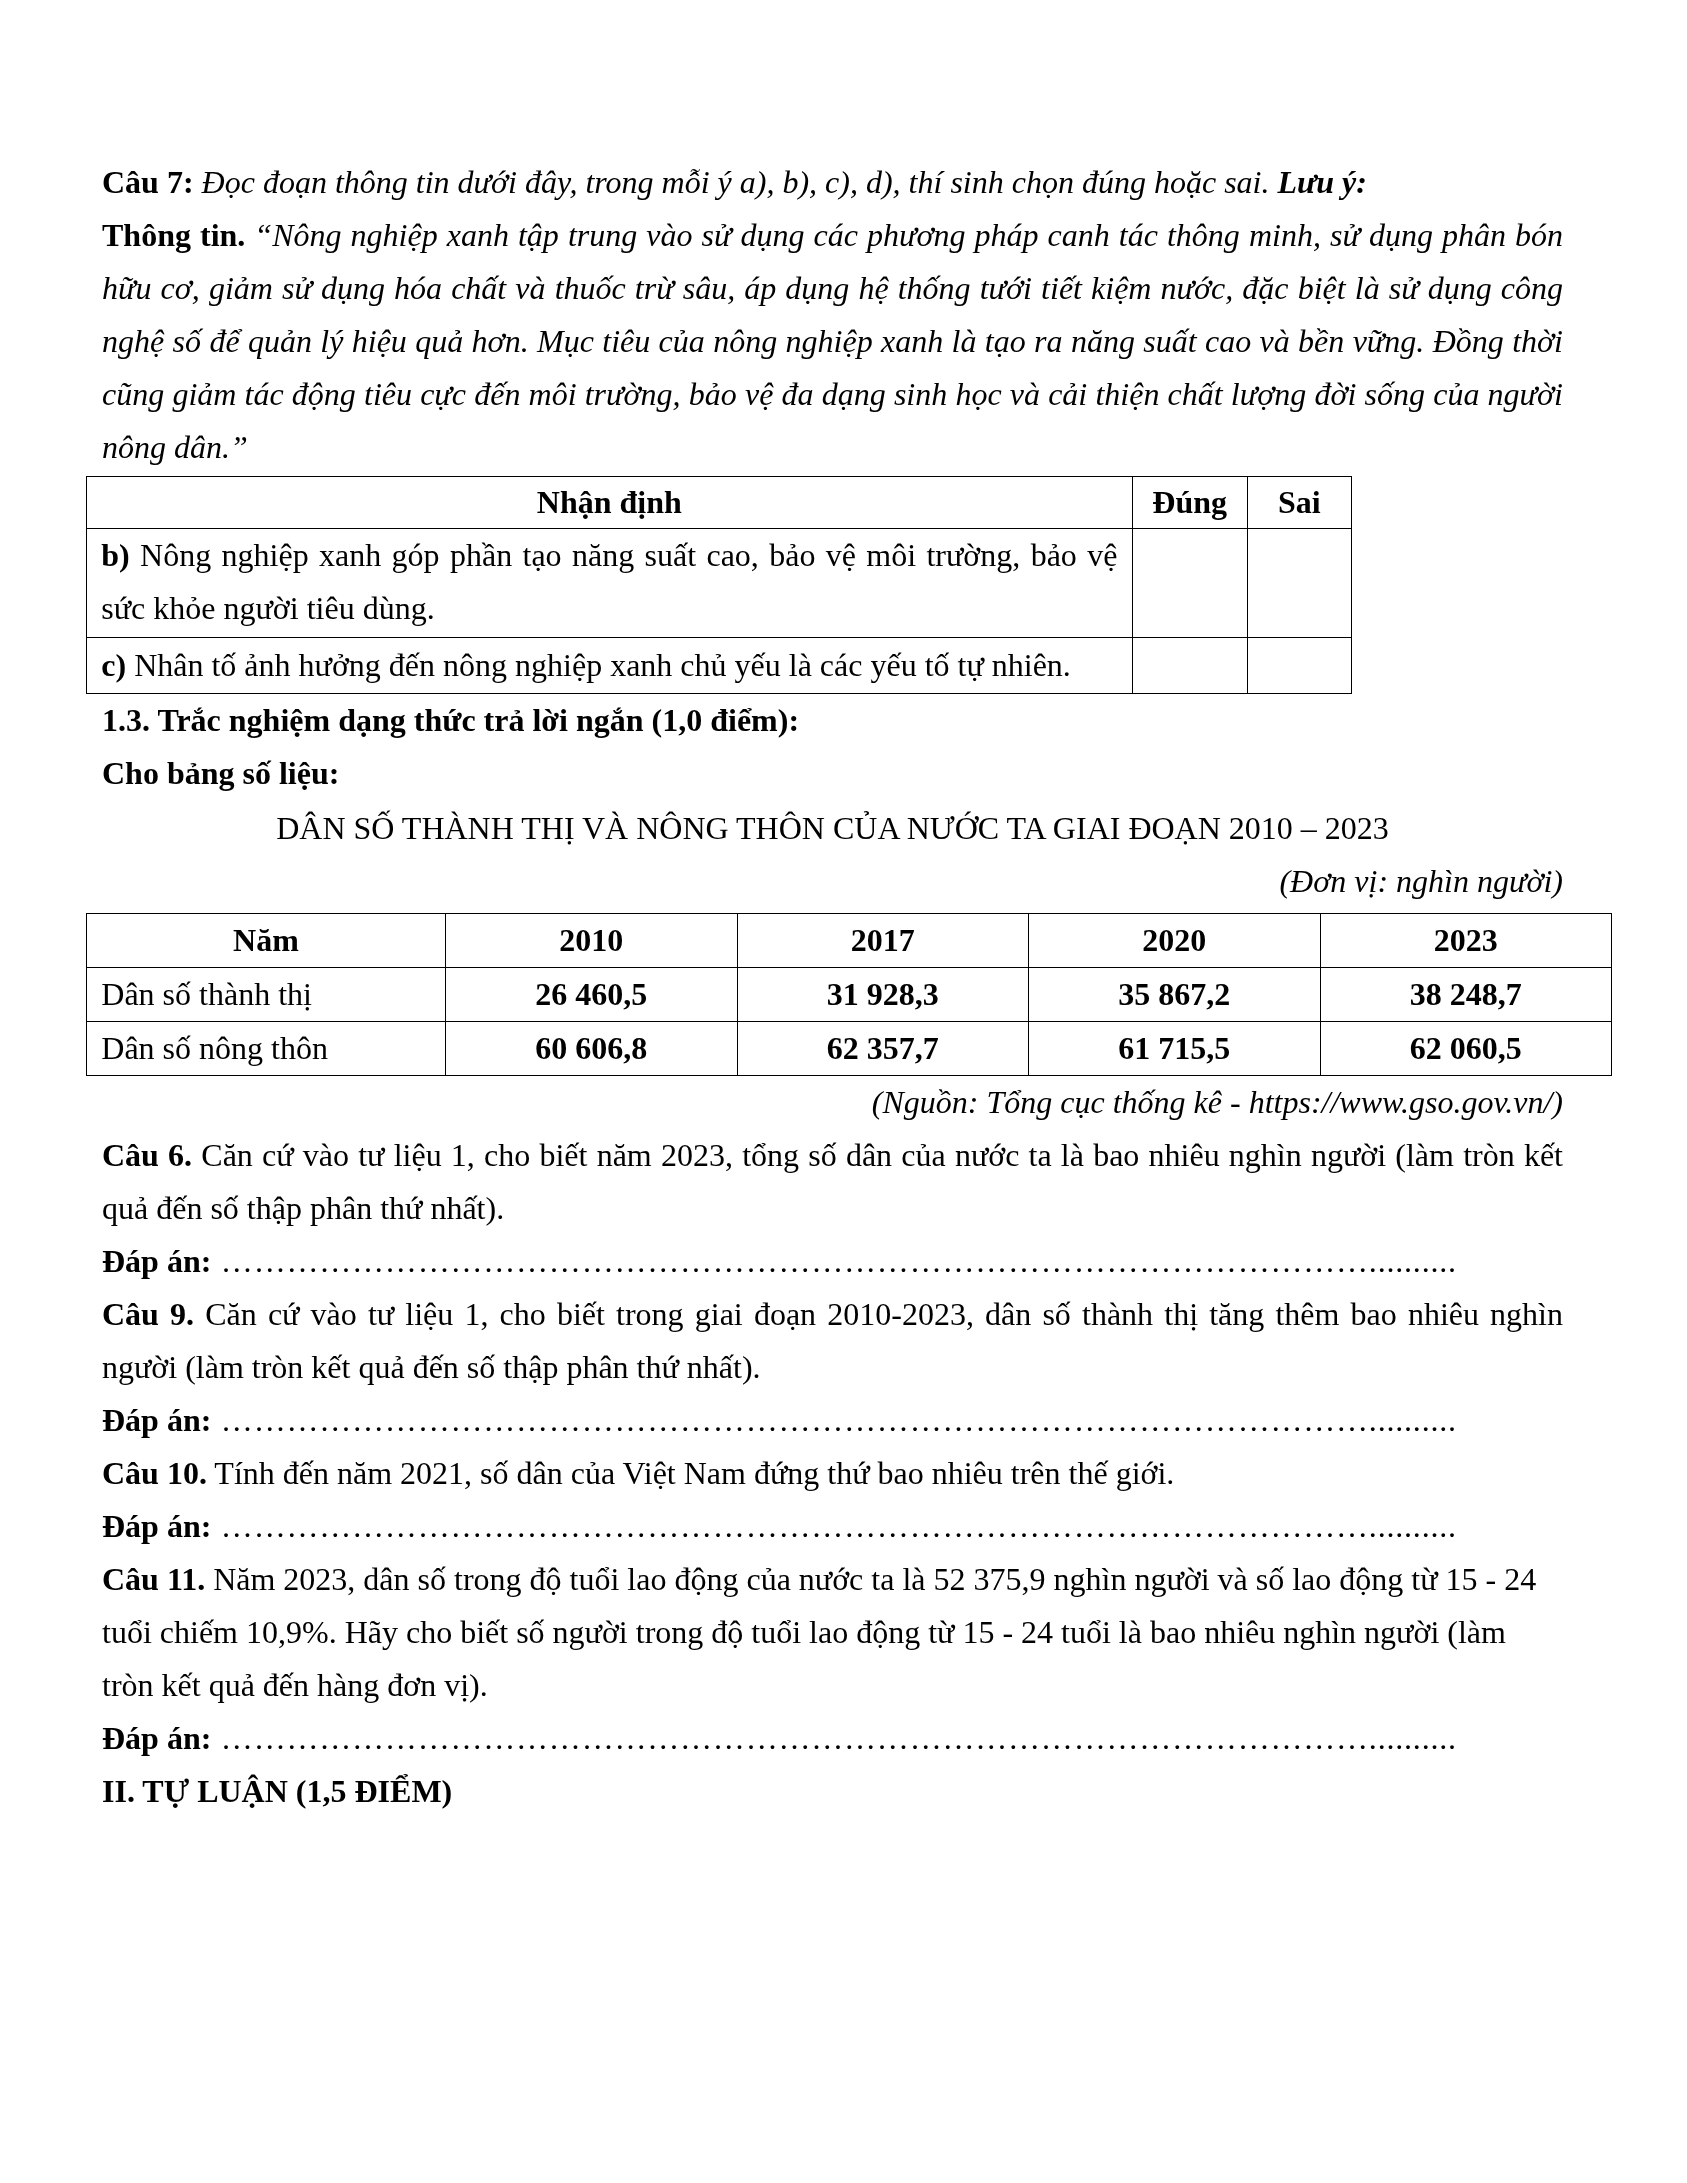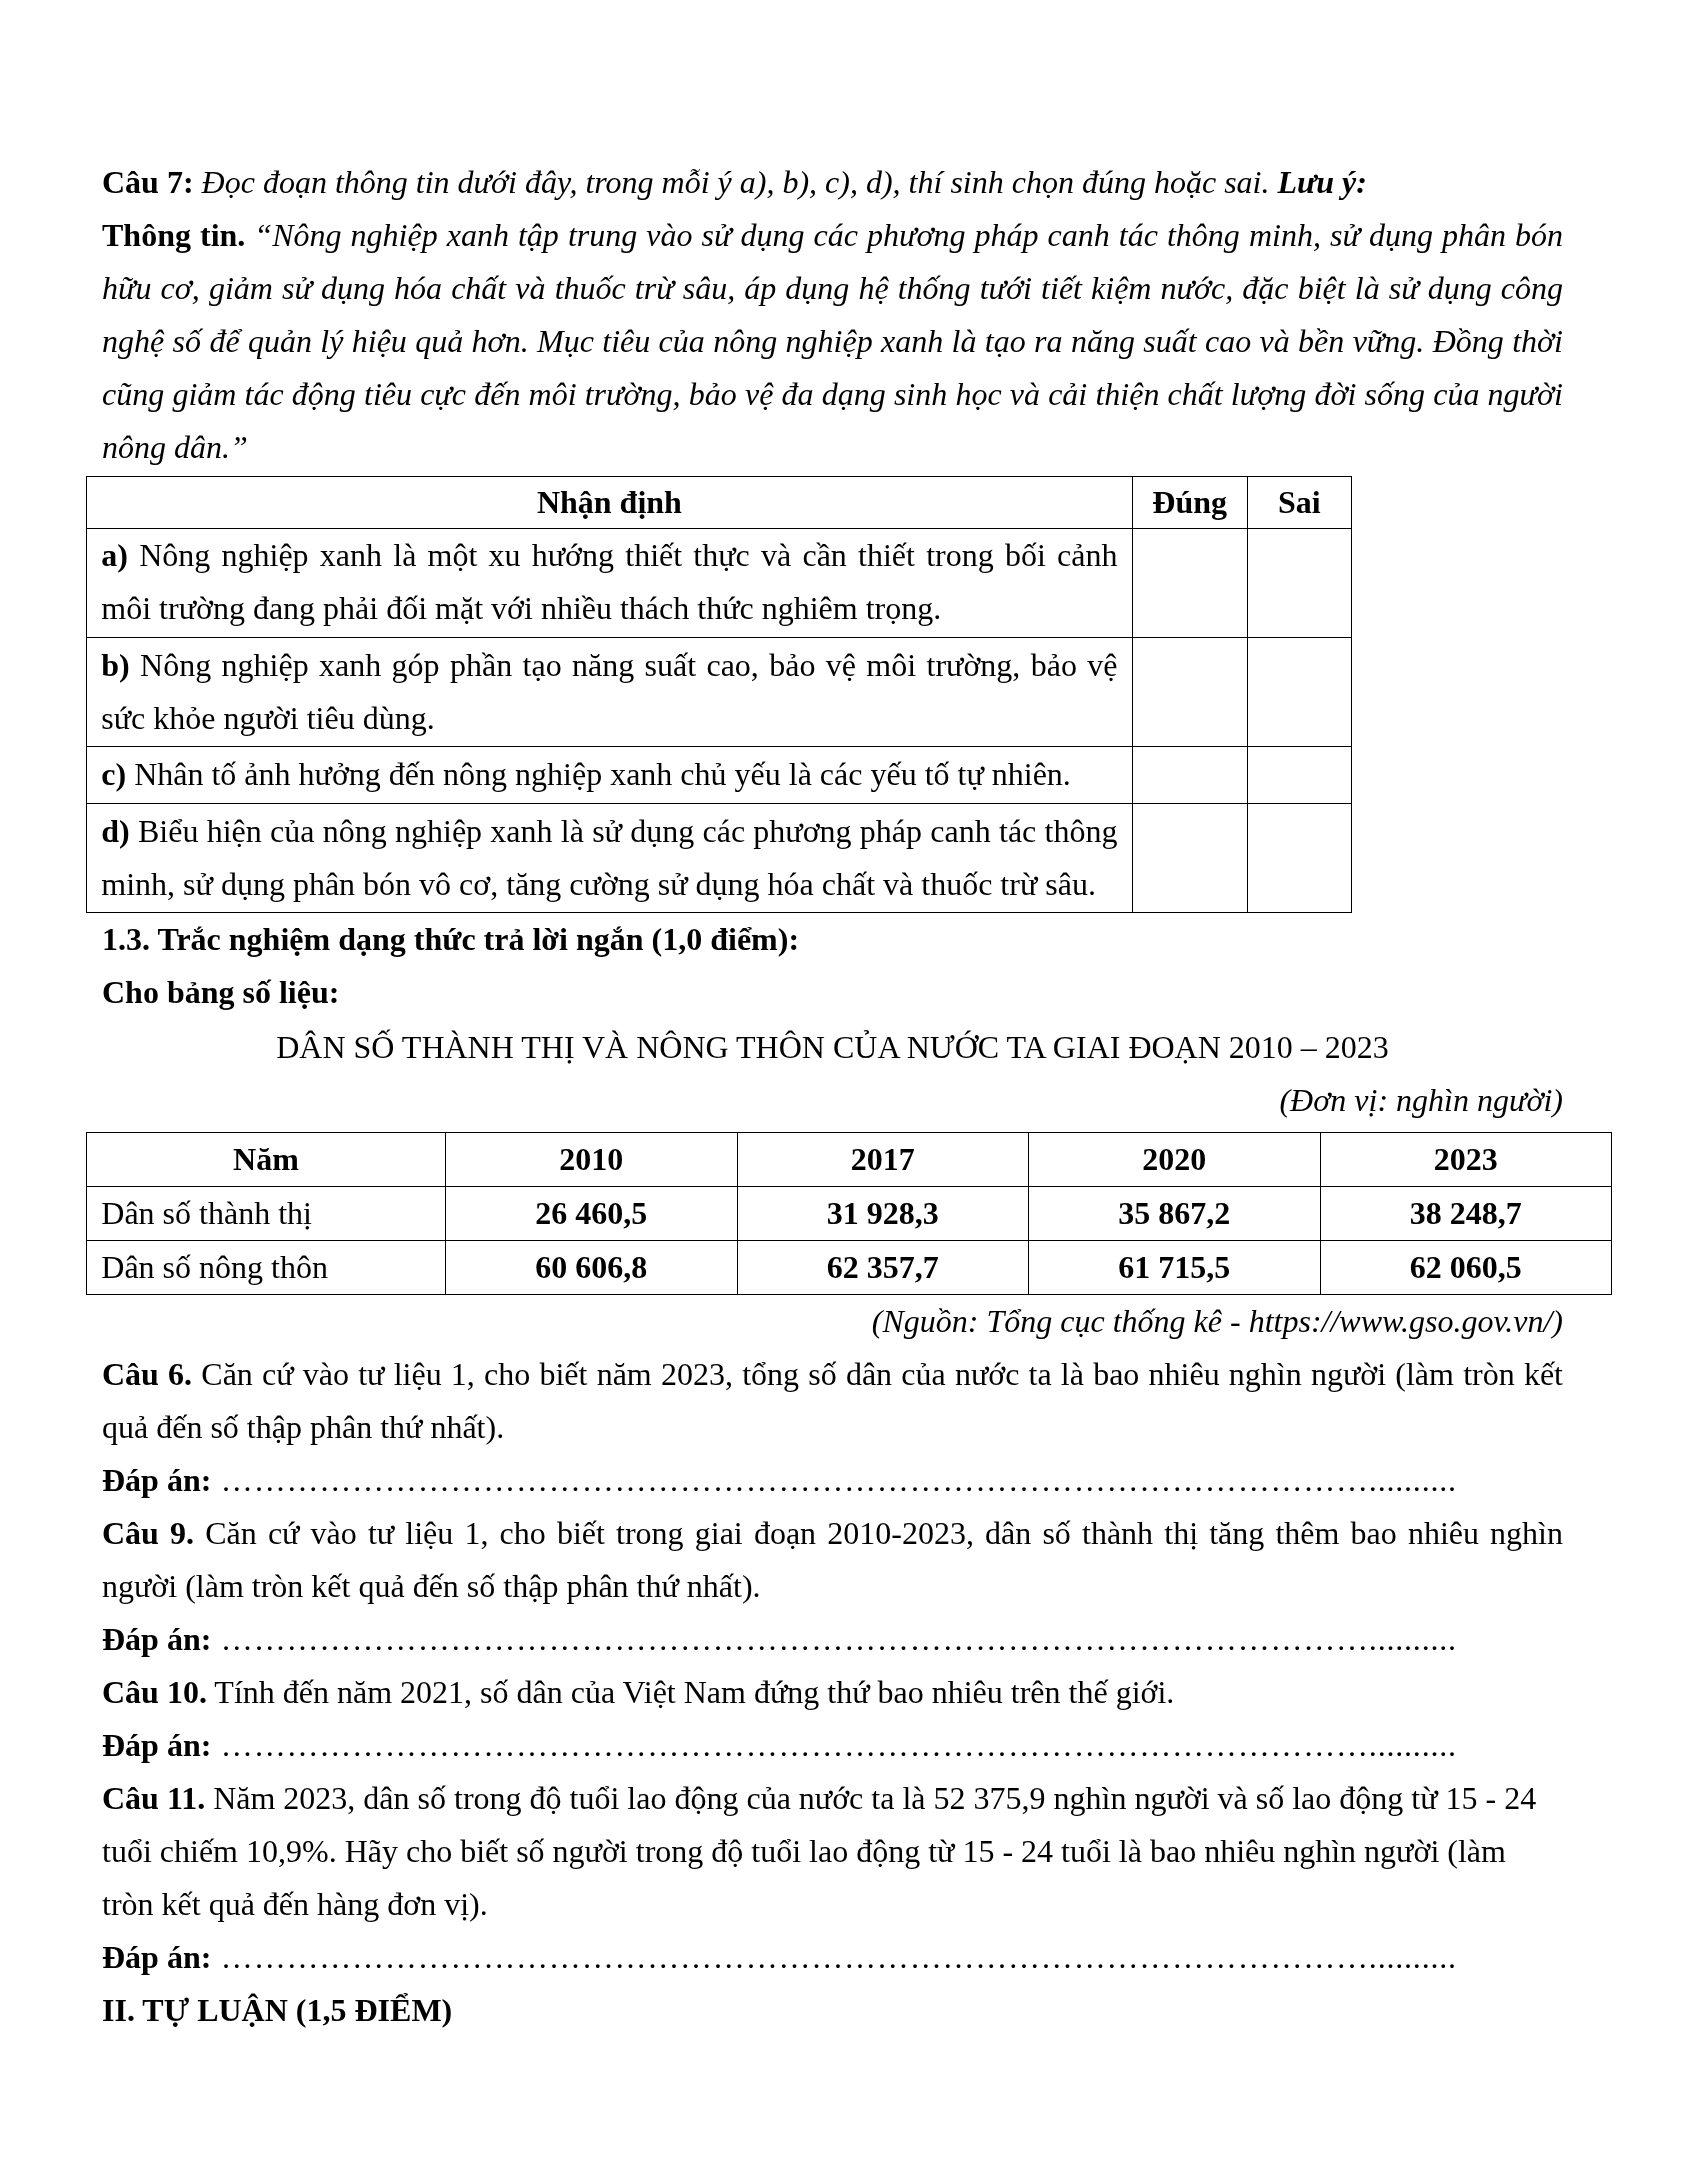--- a/index.html
+++ b/index.html
@@ -55,36 +55,26 @@
       </colgroup>
     <thead>
       <tr>
         <th>Nhận định</th>
         <th>Đúng</th>
         <th>Sai</th>
       </tr>
     </thead>
     <tbody>
       <tr>
-        <td class="stmt"><span class="b">a)</span><span> Nông nghiệp xanh là một xu hướng thiết thực và cần thiết trong bối cảnh môi trường đang phải đối mặt với nhiều thách thức nghiêm trọng.</span></td>
-        <td></td>
-        <td></td>
-      </tr>
-      <tr>
         <td class="stmt"><span class="b">b)</span><span> Nông nghiệp xanh góp phần tạo năng suất cao, bảo vệ môi trường, bảo vệ sức khỏe người tiêu dùng.</span></td>
         <td></td>
         <td></td>
       </tr>
       <tr>
         <td class="stmt"><span class="b">c)</span><span> Nhân tố ảnh hưởng đến nông nghiệp xanh chủ yếu là các yếu tố tự nhiên.</span></td>
-        <td></td>
-        <td></td>
-      </tr>
-      <tr>
-        <td class="stmt"><span class="b">d)</span><span> Biểu hiện của nông nghiệp xanh là sử dụng các phương pháp canh tác thông minh, sử dụng phân bón vô cơ, tăng cường sử dụng hóa chất và thuốc trừ sâu.</span></td>
         <td></td>
         <td></td>
       </tr>
     </tbody>
   </table>
 
   <p class="p b">1.3. Trắc nghiệm dạng thức trả lời ngắn (1,0 điểm):</p>
   <p class="p b">Cho bảng số liệu:</p>
   <p class="p center table-title">DÂN SỐ THÀNH THỊ VÀ NÔNG THÔN CỦA NƯỚC TA GIAI ĐOẠN 2010 – 2023</p>
   <p class="p right i">(Đơn vị: nghìn người)</p>

